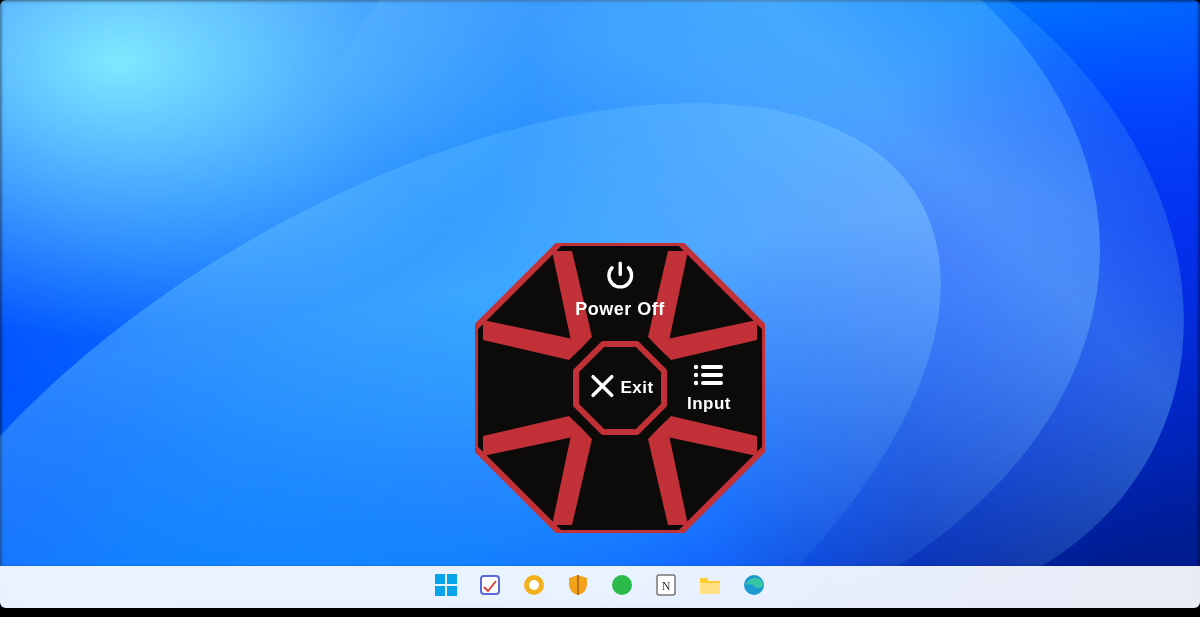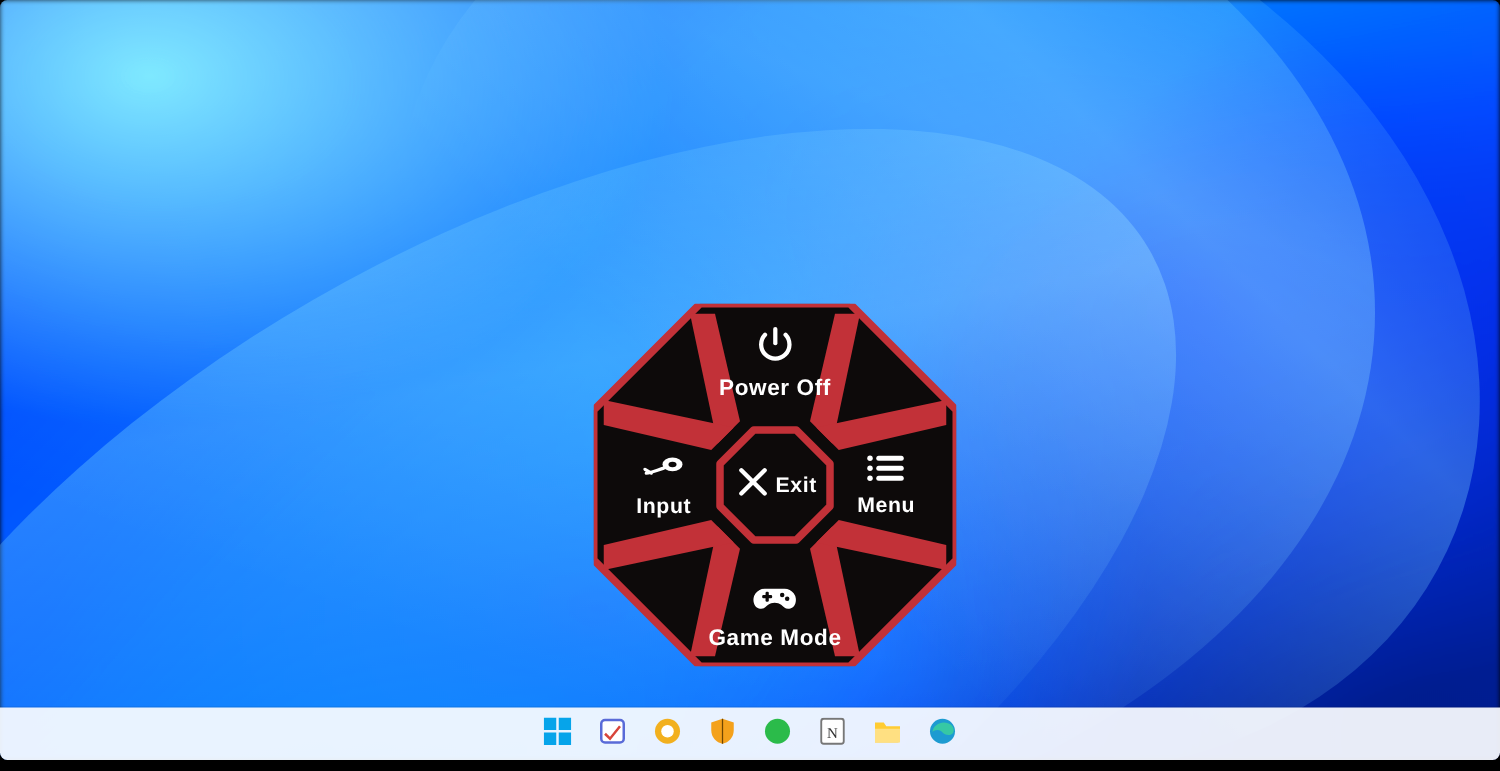--- a/index.html
+++ b/index.html
@@ -72,57 +72,34 @@
     <div class="zone-v zone-top">
       <span>
         <svg width="34" height="34" viewBox="0 0 24 24" fill="none" stroke="#fff" stroke-width="2.4" stroke-linecap="round">
           <path d="M12 3v8"></path>
             <path d="M6.2 6.2a8 8 0 1 0 11.6 0"></path>
         </svg>
       </span>
       <span class="osd-label lg">Power Off</span>
     </div>
 
-    <div class="zone-v zone-bottom">
-      <span>
-        <svg width="36" height="28" viewBox="0 0 36 24" fill="#fff">
-          <path d="M10 4h16a9 9 0 0 1 8.6 11.6c-.9 3-3.4 4.4-5.8 4.4-2.6 0-3.6-1.6-5.6-3.2-1.3-1-3.2-1.6-5.2-1.6s-3.9.6-5.2 1.6c-2 1.6-3 3.2-5.6 3.2-2.4 0-4.9-1.4-5.8-4.4A9 9 0 0 1 10 4z"></path>
-          <rect x="8" y="9" width="8" height="2.6" rx="1" fill="#0d0a0a"></rect>
-          <rect x="10.7" y="6.3" width="2.6" height="8" rx="1" fill="#0d0a0a"></rect>
-          <circle cx="24" cy="9" r="1.8" fill="#0d0a0a"></circle>
-          <circle cx="28" cy="12" r="1.8" fill="#0d0a0a"></circle>
-        </svg>
-      </span>
-      <span class="osd-label lg">Game Mode</span>
-    </div>
 
-    <div class="zone-h zone-left">
-      <span>
-        <svg width="40" height="28" viewBox="0 0 40 28" fill="none" stroke="#fff" stroke-width="2.6" stroke-linecap="round">
-          <ellipse cx="27" cy="11" rx="8" ry="5.5" fill="#fff" stroke="none"></ellipse>
-          <ellipse cx="27" cy="11" rx="3.2" ry="2.2" fill="#0d0a0a" stroke="none"></ellipse>
-          <path d="M20 14c-6 2-10 4-14 4"></path>
-          <path d="M10 18l-5-3"></path>
-        </svg>
-      </span>
-      <span class="osd-label md">Input</span>
-    </div>
 
     <div class="zone-h zone-right">
       <span>
         <svg width="34" height="26" viewBox="0 0 34 26" fill="#fff">
           <circle cx="4" cy="5" r="2.2"></circle>
             <rect x="9" y="3" width="22" height="4" rx="2"></rect>
           <circle cx="4" cy="13" r="2.2"></circle>
             <rect x="9" y="11" width="22" height="4" rx="2"></rect>
           <circle cx="4" cy="21" r="2.2"></circle>
             <rect x="9" y="19" width="22" height="4" rx="2"></rect>
         </svg>
       </span>
-      <span class="osd-label md">Menu</span>
+      <span class="osd-label md">Input</span>
     </div>
 
     <div class="zone-center">
       <span>
         <svg width="32" height="32" viewBox="0 0 24 24" fill="none" stroke="#fff" stroke-width="2.6" stroke-linecap="round">
           <path d="M5 5l14 14M19 5L5 19"></path>
         </svg>
       </span>
       <span class="osd-label md">Exit</span>
     </div>

